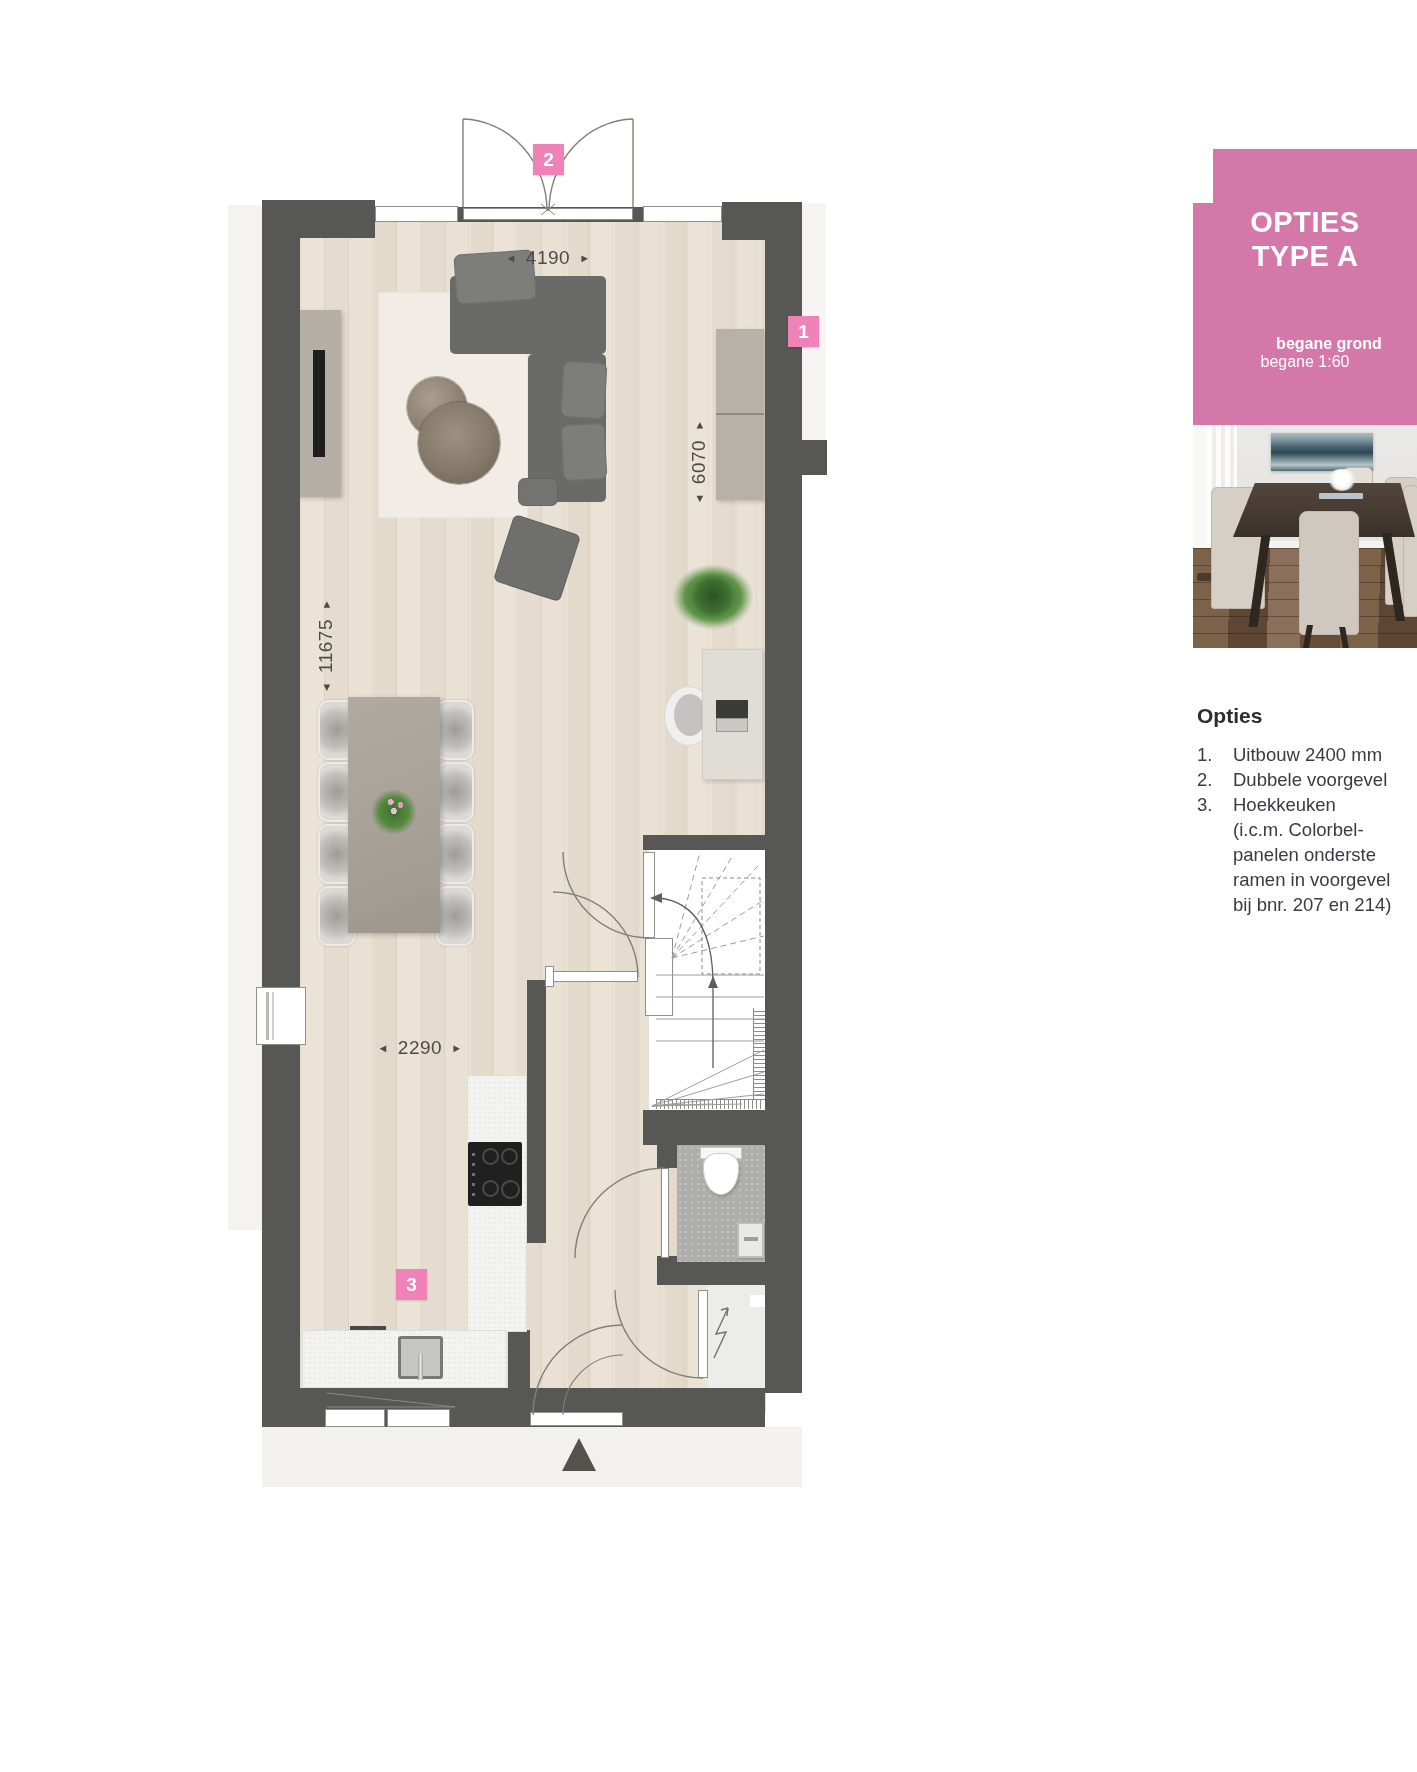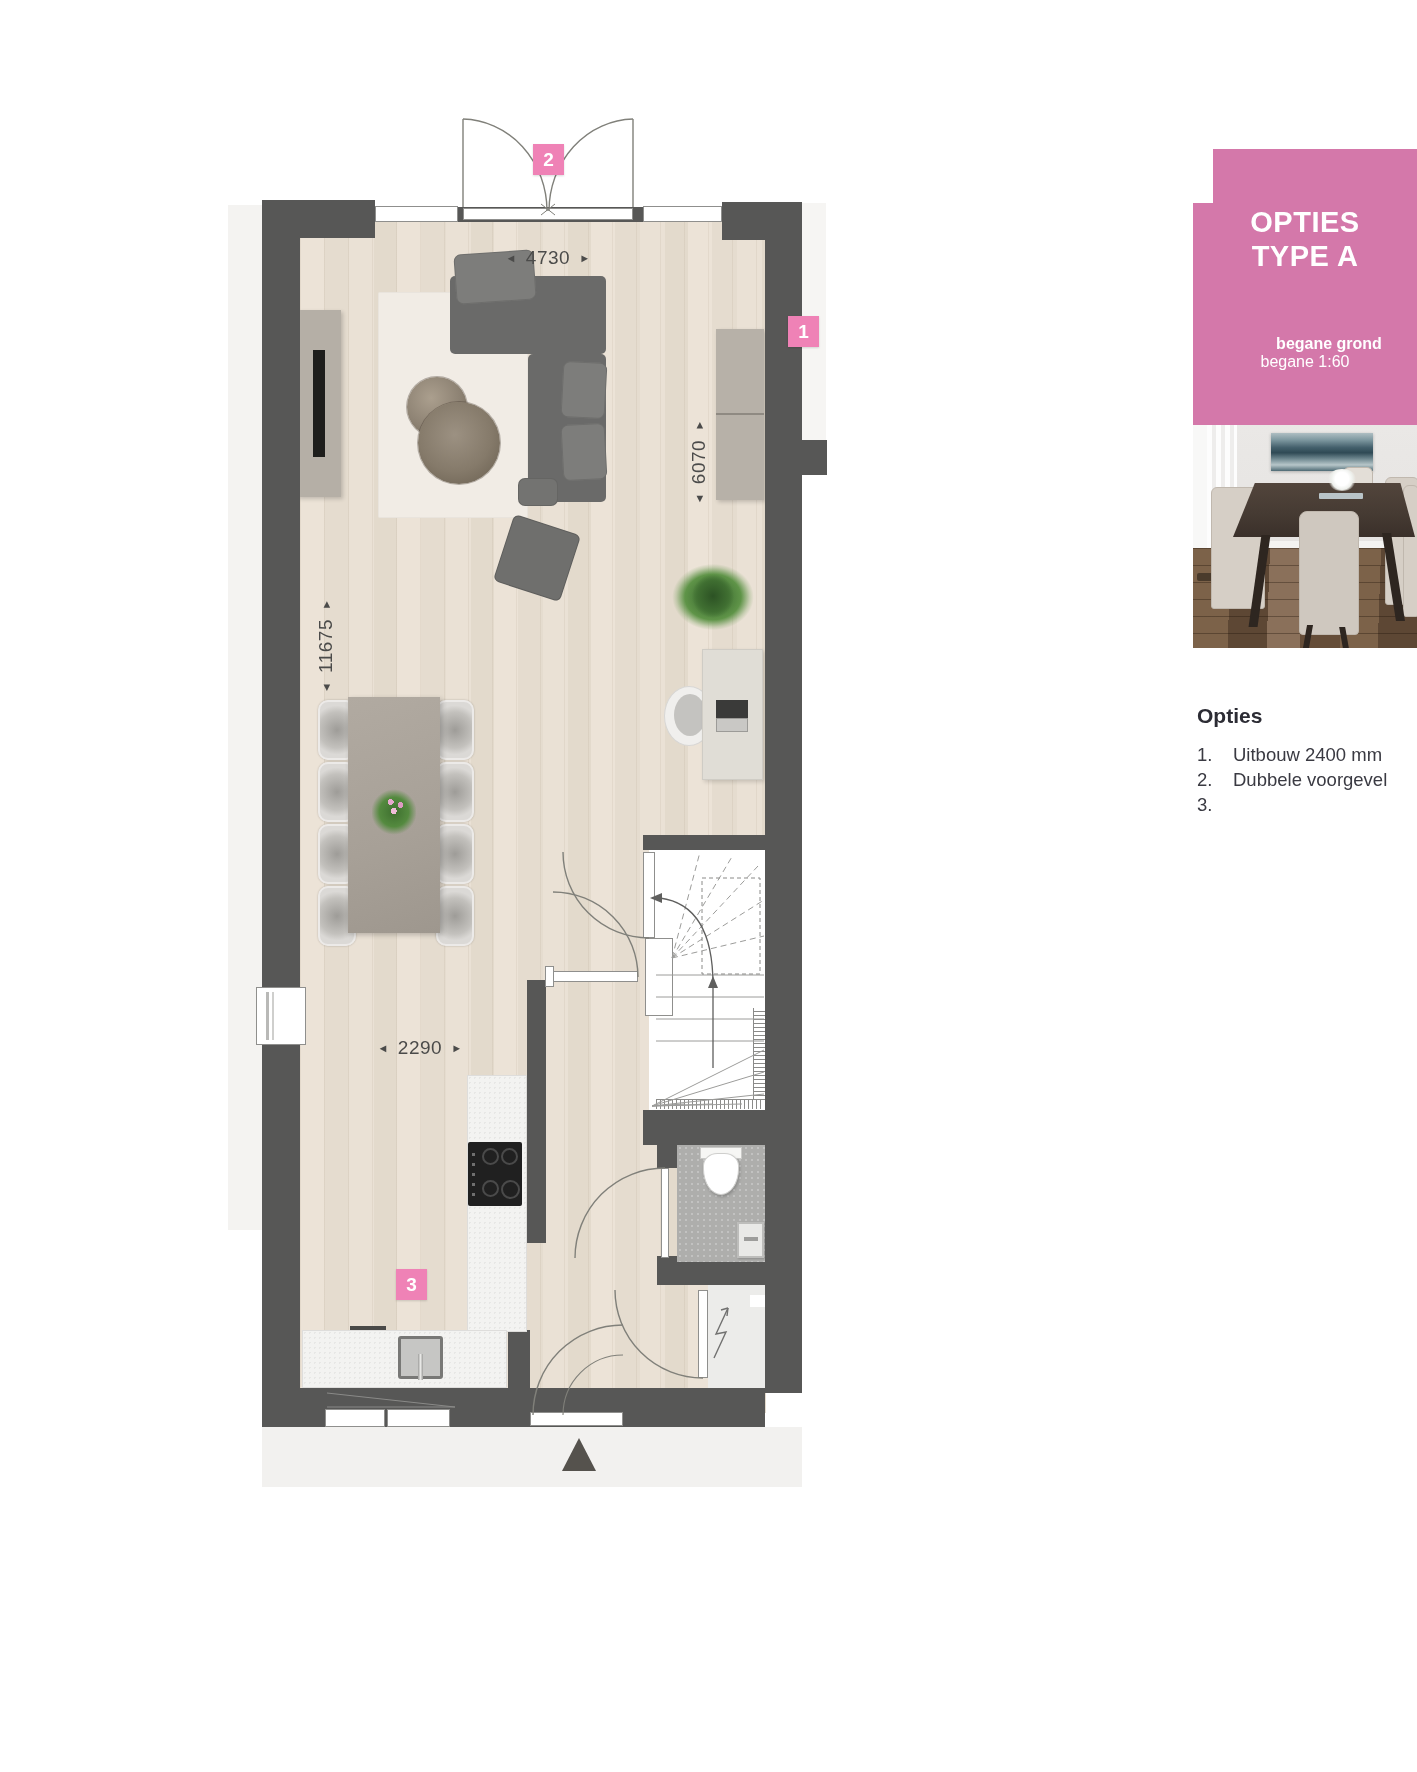--- a/index.html
+++ b/index.html
@@ -225,21 +225,21 @@
       <path d="M650,898 L662,893 L662,903 Z" fill="#5f5f5e"></path>
 
       <g stroke="#717170" stroke-width="1.4">
         <path d="M714,1358 L726,1332 L716,1334 L728,1308"></path>
         <path d="M728,1308 L721,1310 M728,1308 L727,1316"></path>
       </g>
     </svg>
 
     <div class="abs dim" style="left:548px;top:258px;transform:translate(-50%,-50%);">
       <span class="arr">◄</span>
-      <span>4730</span>
+      <span>4190</span>
       <span class="arr">►</span>
     </div>
     <div class="abs dim vert" style="left:699px;top:462px;translate:-50% -50%;">
       <span class="arr">◄</span>
       <span>6070</span>
       <span class="arr">►</span>
     </div>
     <div class="abs dim vert" style="left:326px;top:646px;translate:-50% -50%;">
       <span class="arr">◄</span>
       <span>11675</span>
@@ -297,17 +297,24 @@
       <div class="opt-row opties-item">
         <span class="opt-num">1.</span>
         <span>Uitbouw 2400 mm</span>
       </div>
       <div class="opt-row opties-item">
         <span class="opt-num">2.</span>
         <span>Dubbele voorgevel</span>
       </div>
       <div class="opt-row opties-item">
         <span class="opt-num">3.</span>
+        <span>
+          <span style="display:block">Hoekkeuken</span>
+          <span style="display:block">(i.c.m. Colorbel-</span>
+          <span style="display:block">panelen onderste</span>
+          <span style="display:block">ramen in voorgevel</span>
+          <span style="display:block">bij bnr. 207 en 214)</span>
+        </span>
       </div>
     </div>
   </div>
 
 </div>
 
 </body></html>

